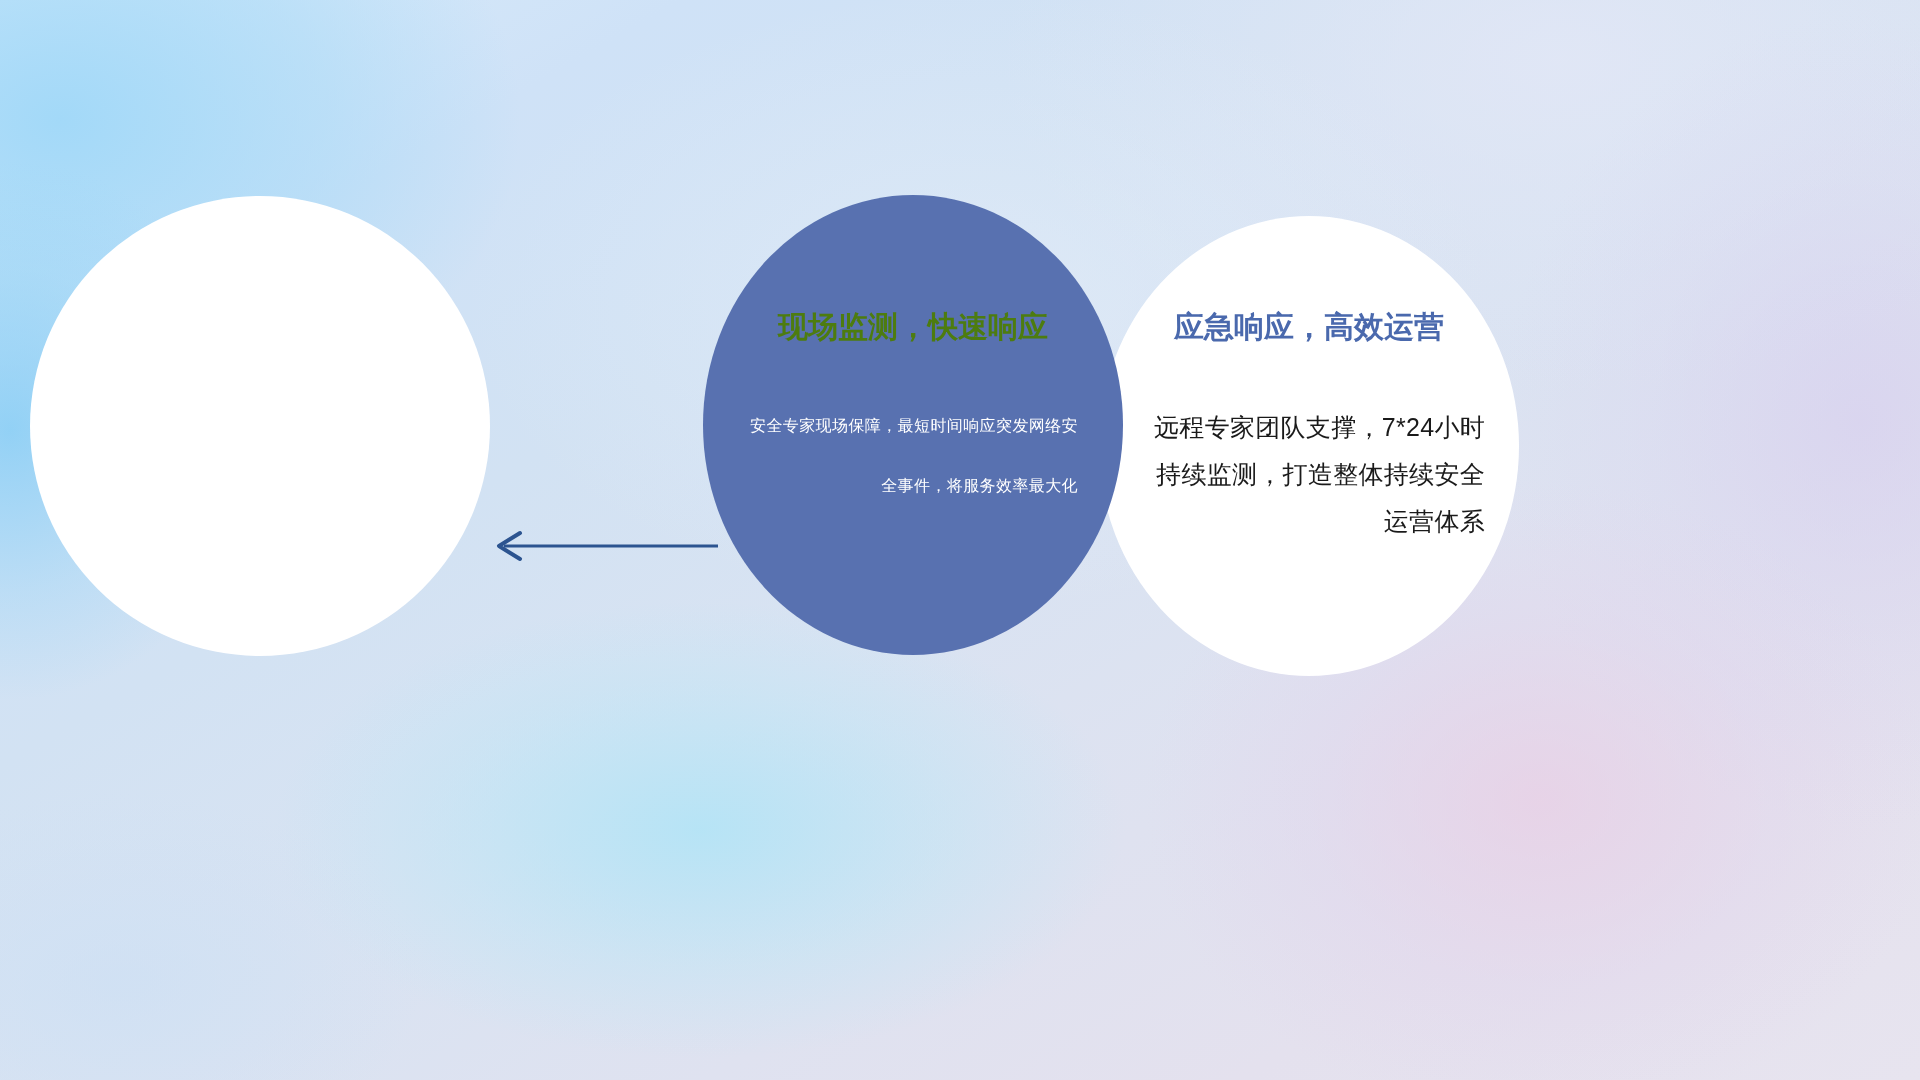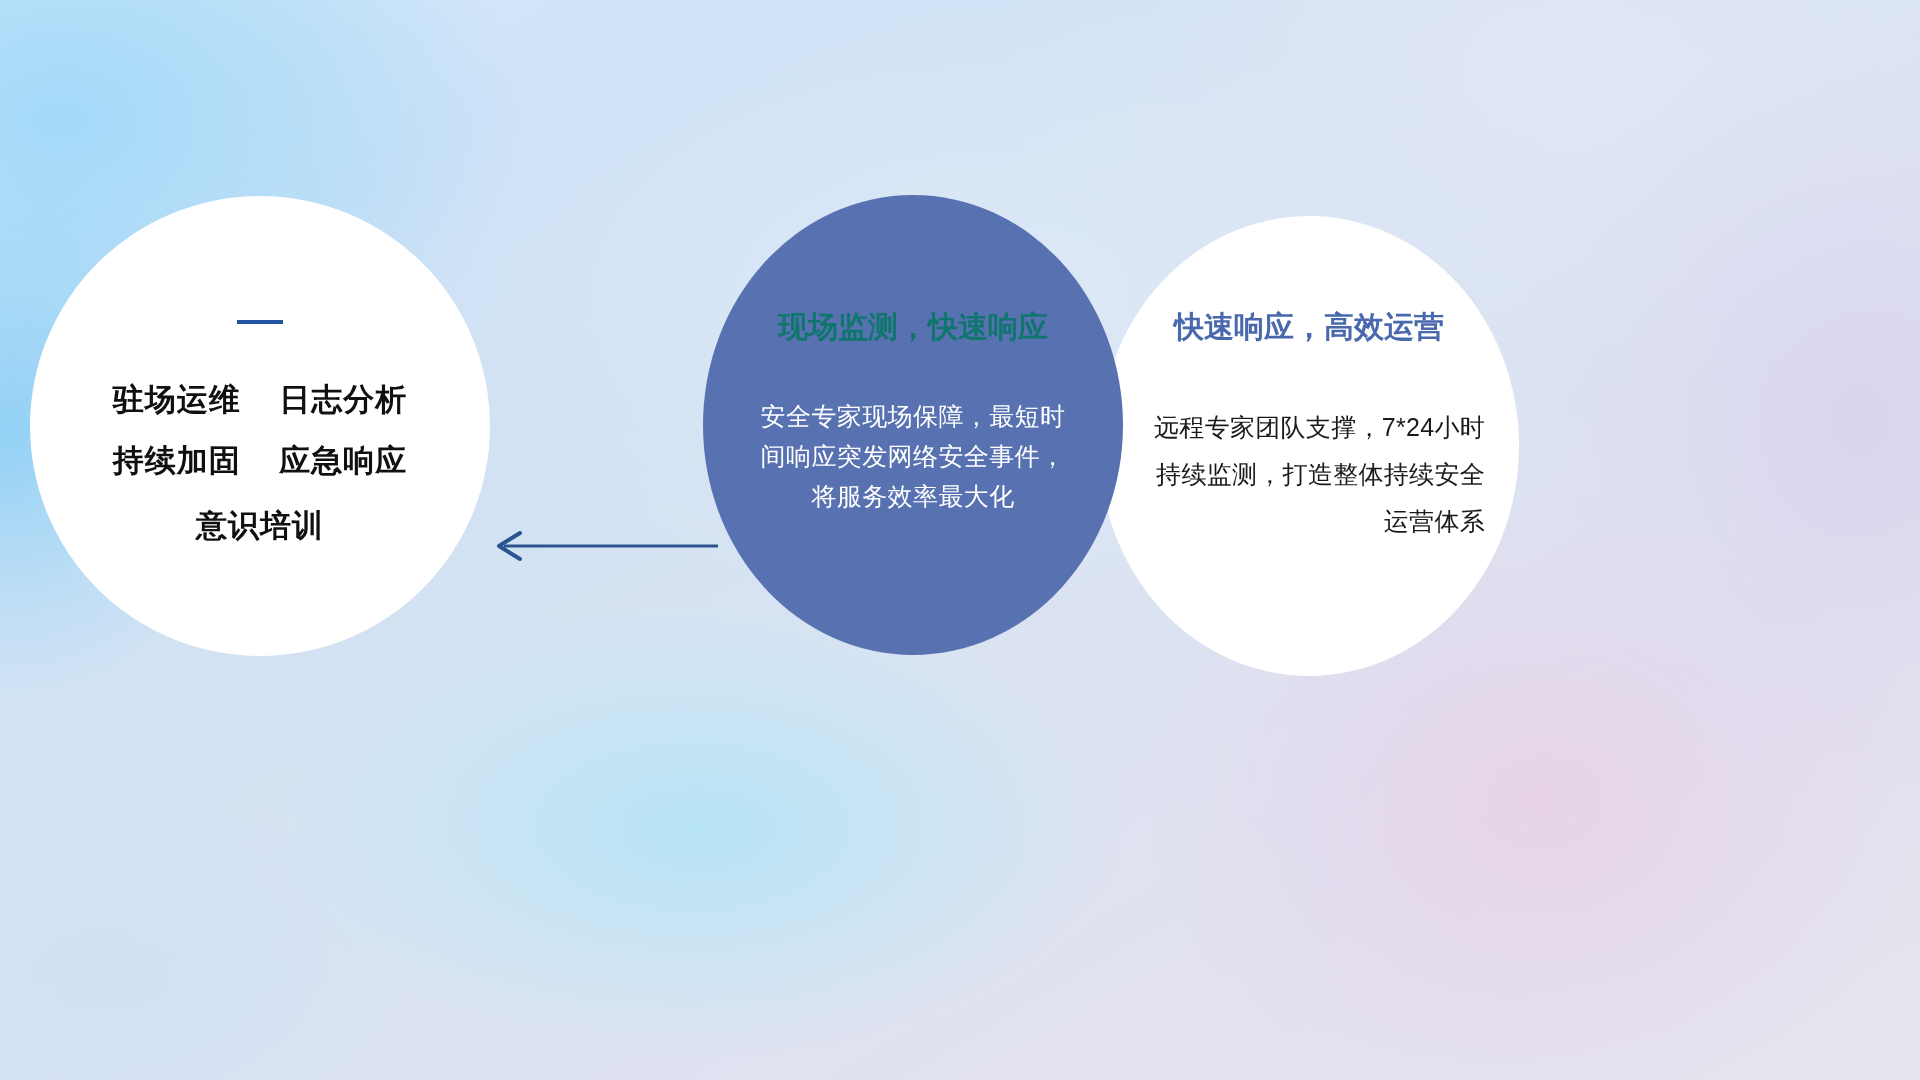--- a/index.html
+++ b/index.html
@@ -95,26 +95,26 @@
 
   
   #arrow-group { position:absolute; left:490px; top:520px; z-index:5; }
 
   
   #mid-content {
     position:absolute; left:703px; top:195px; width:420px; height:460px;
     z-index:6; display:flex; flex-direction:column; align-items:center;
   }
   #mid-title {
-    margin-top:117px; color:#0f766e; font-weight:bold;
+    margin-top:117px; color:#4d7c0f; font-weight:bold;
     font-size:30px; white-space:nowrap; line-height:1;
   }
   #mid-body {
-    margin-top:54px; color:#ffffff; font-size:25px;
-    line-height:40px; text-align:center; width:330px;
+    margin-top:54px; color:#ffffff; font-size:16px;
+    line-height:60px; text-align:right; width:330px;
     letter-spacing:0.4px;
   }
 
   
   #right-content {
     position:absolute; left:1099px; top:216px; width:420px; height:460px;
     z-index:7; display:flex; flex-direction:column; align-items:center;
   }
   #right-title {
     margin-top:96px; color:#4a69ad; font-weight:bold;
@@ -138,36 +138,30 @@
   <div class="bg-layer bg-blob-8"></div>
   <div class="bg-layer bg-blob-3"></div>
   <div class="bg-layer bg-blob-7"></div>
   <div class="bg-layer bg-blob-5"></div>
   <div class="bg-layer bg-blob-4"></div>
 
   <div class="circle" id="circle-left"></div>
   <div class="circle" id="circle-right"></div>
   <div class="circle" id="circle-mid"></div>
 
-  <div id="left-content">
-    <div id="left-divider"></div>
-    <div class="left-line" id="left-line-1">驻场运维    日志分析</div>
-    <div class="left-line" id="left-line-2">持续加固    应急响应</div>
-    <div class="left-line" id="left-line-3">意识培训</div>
-  </div>
 
   <div id="arrow-group">
     <svg width="230" height="52" viewBox="0 0 230 52">
       <line x1="228" y1="26" x2="14" y2="26" stroke="#2c5490" stroke-width="3.2"></line>
       <polyline points="30,13 9,26 30,39" fill="none" stroke="#2c5490" stroke-width="4" stroke-linecap="round" stroke-linejoin="round"></polyline>
     </svg>
   </div>
 
   <div id="right-content">
-    <div id="right-title">快速响应，高效运营</div>
+    <div id="right-title">应急响应，高效运营</div>
     <div id="right-body">远程专家团队支撑，7*24小时持续监测，打造整体持续安全运营体系</div>
   </div>
 
   <div id="mid-content">
     <div id="mid-title">现场监测，快速响应</div>
     <div id="mid-body">安全专家现场保障，最短时间响应突发网络安全事件，将服务效率最大化</div>
   </div>
 
 </div>
 

